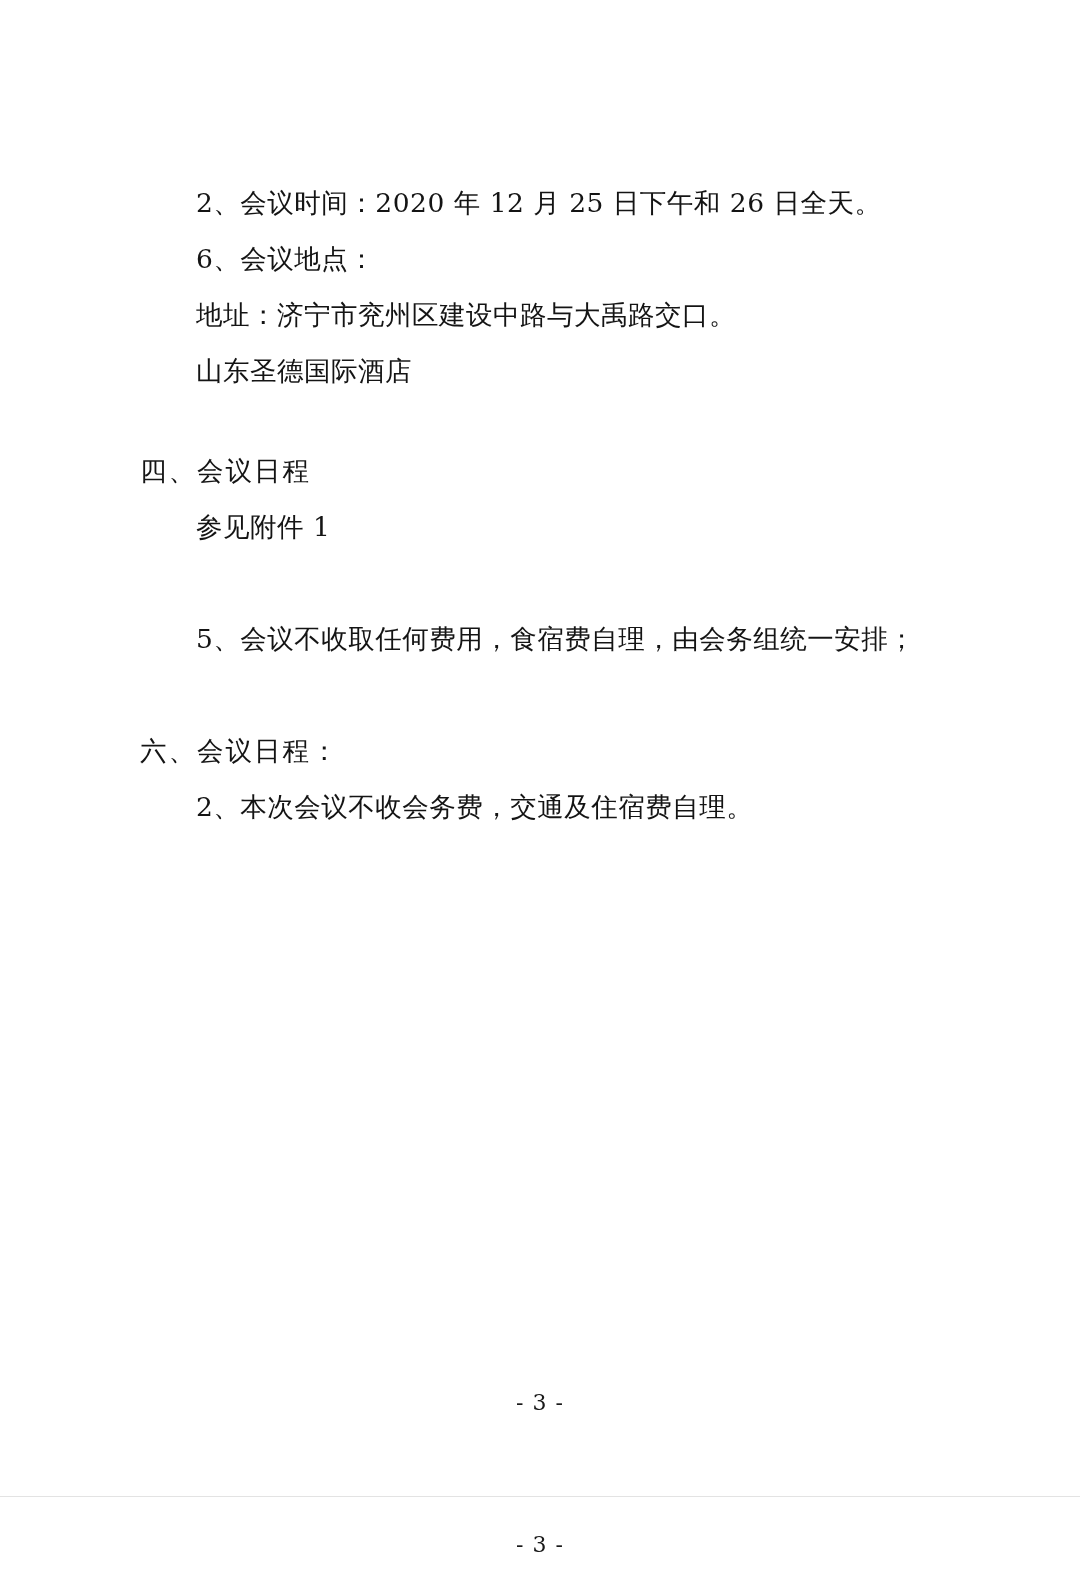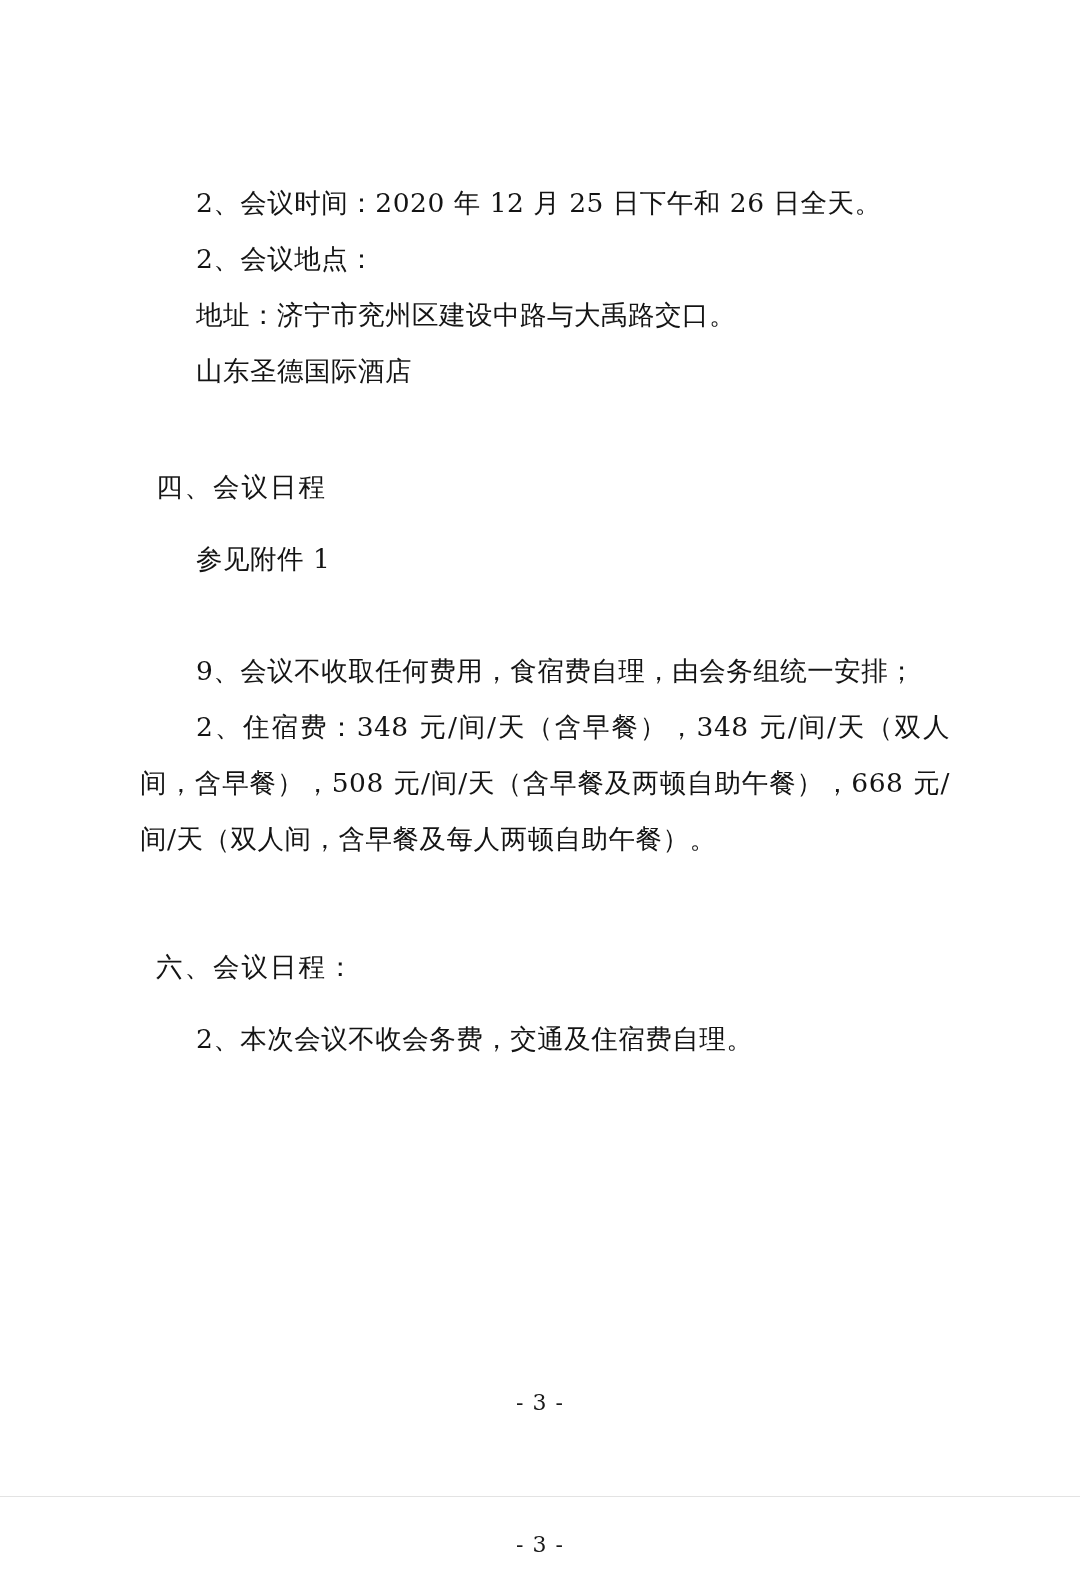--- a/index.html
+++ b/index.html
@@ -39,21 +39,21 @@
   .indent-2 {
     text-indent: 56px;
   }
   .indent-0 {
     text-indent: 0;
   }
   .heading {
     font-size: 26.5px;
     line-height: 56px;
     letter-spacing: 2px;
-    margin: 16px;
+    margin: 0;
     color: #141414;
   }
   .spacer-md { height: 44px; }
   .spacer-lg { height: 56px; }
   .justified-wide {
     text-align: justify;
     text-justify: inter-ideograph;
     word-spacing: 0.5px;
   }
   .footer-page-num {
@@ -86,33 +86,32 @@
   }
 </style>
 </head>
 <body>
 
 <div class="page">
 
   <div class="doc-body">
 
     <p class="para indent-2">2、会议时间：2020 年 12 月 25 日下午和 26 日全天。</p>
-    <p class="para indent-2">2、会议地点：</p>
+    <p class="para indent-2">6、会议地点：</p>
     <p class="para indent-2">地址：济宁市兖州区建设中路与大禹路交口。</p>
     <p class="para indent-2">山东圣德国际酒店</p>
 
     <div class="spacer-md"></div>
 
     <p class="heading indent-0">四、会议日程</p>
     <p class="para indent-2">参见附件 1</p>
 
     <div class="spacer-lg"></div>
 
-    <p class="para indent-2">9、会议不收取任何费用，食宿费自理，由会务组统一安排；</p>
-    <p class="para indent-2 justified-wide">2、住宿费：348 元/间/天（含早餐），348 元/间/天（双人间，含早餐），508 元/间/天（含早餐及两顿自助午餐），668 元/间/天（双人间，含早餐及每人两顿自助午餐）。</p>
+    <p class="para indent-2">5、会议不收取任何费用，食宿费自理，由会务组统一安排；</p>
 
     <div class="spacer-lg"></div>
 
     <p class="heading indent-0">六、会议日程：</p>
     <p class="para indent-2">2、本次会议不收会务费，交通及住宿费自理。</p>
 
   </div>
 
   <div class="footer-page-num">- 3 -</div>
 

